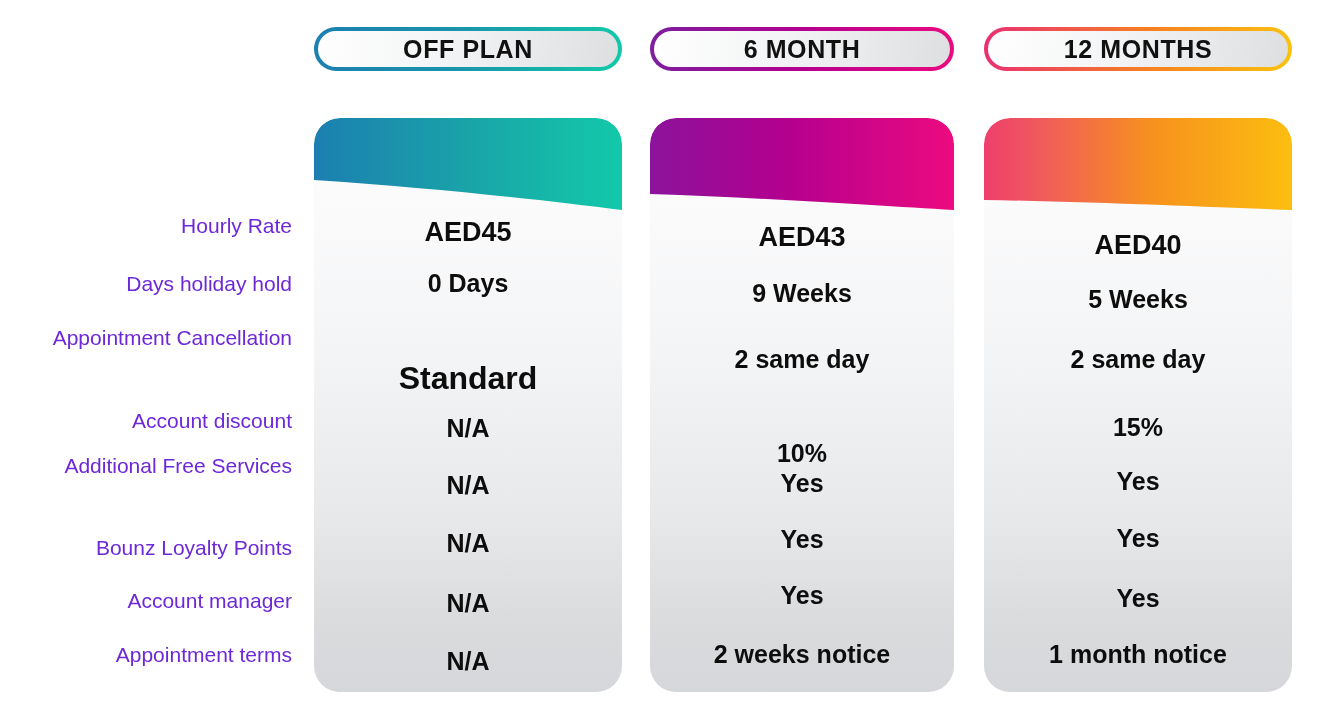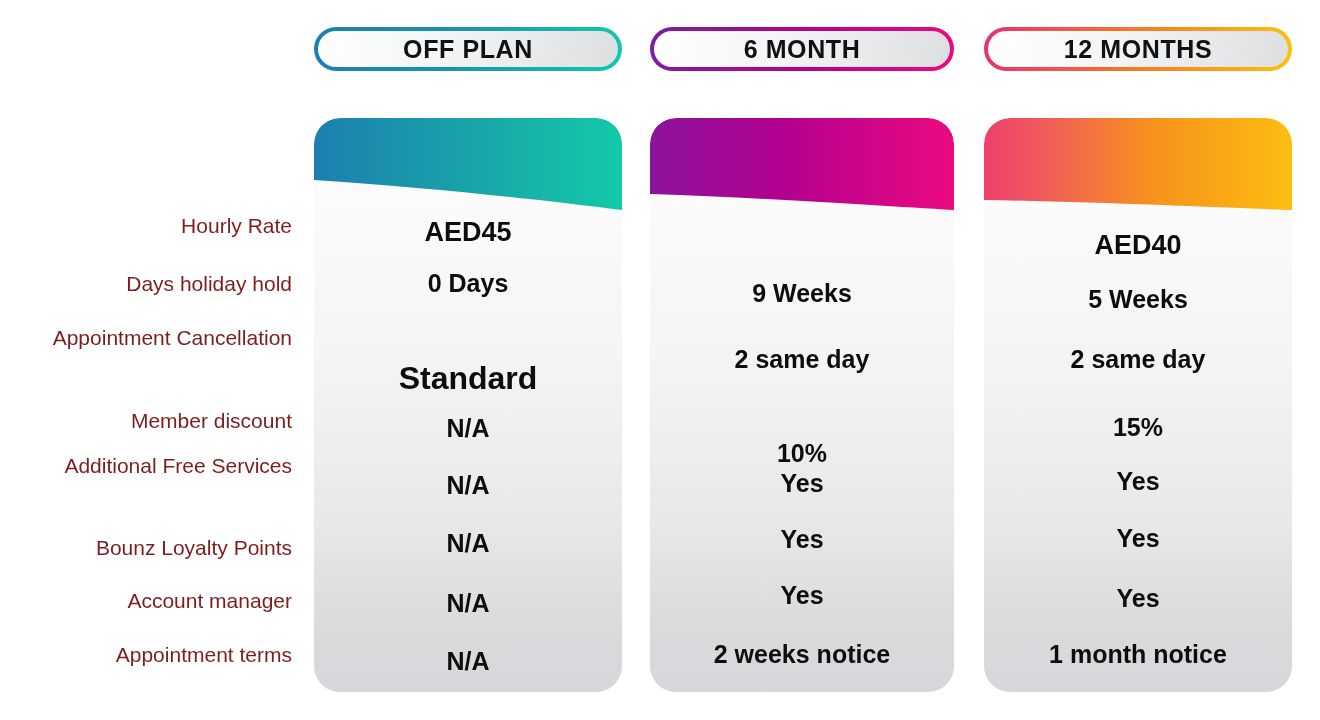--- a/index.html
+++ b/index.html
@@ -104,34 +104,34 @@
     width: 292px;
   }
   .row-label {
     position: absolute;
     right: 0;
     width: 292px;
     text-align: right;
     font-family: "Liberation Sans", sans-serif;
     font-weight: normal;
     font-size: 21px;
-    color: #7f1d1d;
+    color: #6d28d9;
     line-height: 1.32;
   }
 </style>
 </head>
 <body>
 
 <div id="stage">
 
   <div class="labels">
     <div class="row-label" style="top:212px">Hourly Rate</div>
     <div class="row-label" style="top:270px">Days holiday hold</div>
     <div class="row-label" style="top:322px; line-height:1.55;">Appointment Cancellation</div>
-    <div class="row-label" style="top:407px">Member discount</div>
+    <div class="row-label" style="top:407px">Account discount</div>
     <div class="row-label" style="top:450px; line-height:1.55; padding-left:40px; box-sizing:border-box;">Additional Free Services</div>
     <div class="row-label" style="top:534px">Bounz Loyalty Points</div>
     <div class="row-label" style="top:587px">Account manager</div>
     <div class="row-label" style="top:641px">Appointment terms</div>
   </div>
 
   <div class="pill" style="left:314px; width:308px;
        background: linear-gradient(95deg, #1c7fb0 0%, #1a93ac 45%, #12c9a9 100%);">
     <div class="pill-inner">
       <span class="pill-label">OFF PLAN</span>
@@ -179,20 +179,21 @@
             <stop offset="0%" stop-color="#8c139c"></stop>
             <stop offset="45%" stop-color="#b4008f"></stop>
             <stop offset="100%" stop-color="#ec0a7f"></stop>
           </linearGradient>
         </defs>
         <path d="M0,26 A26,26 0 0 1 26,0 L278,0 A26,26 0 0 1 304,26 L304,92
                  C230,88 120,80 0,76 Z" fill="url(#grad-cap-2)"></path>
       </svg>
     </div>
     <div class="cells">
+      <div class="cell" style="top:105px; font-size:27px;">AED43</div>
       <div class="cell" style="top:162px; font-size:25px;">9 Weeks</div>
       <div class="cell" style="top:228px; font-size:25px;">2 same day</div>
       <div class="cell" style="top:300px; font-size:25px;margin-top:22px;">10%</div>
       <div class="cell" style="top:352px; font-size:25px;">Yes</div>
       <div class="cell" style="top:408px; font-size:25px;">Yes</div>
       <div class="cell" style="top:464px; font-size:25px;">Yes</div>
       <div class="cell" style="top:523px; font-size:25px;">2 weeks notice</div>
     </div>
   </div>
 

